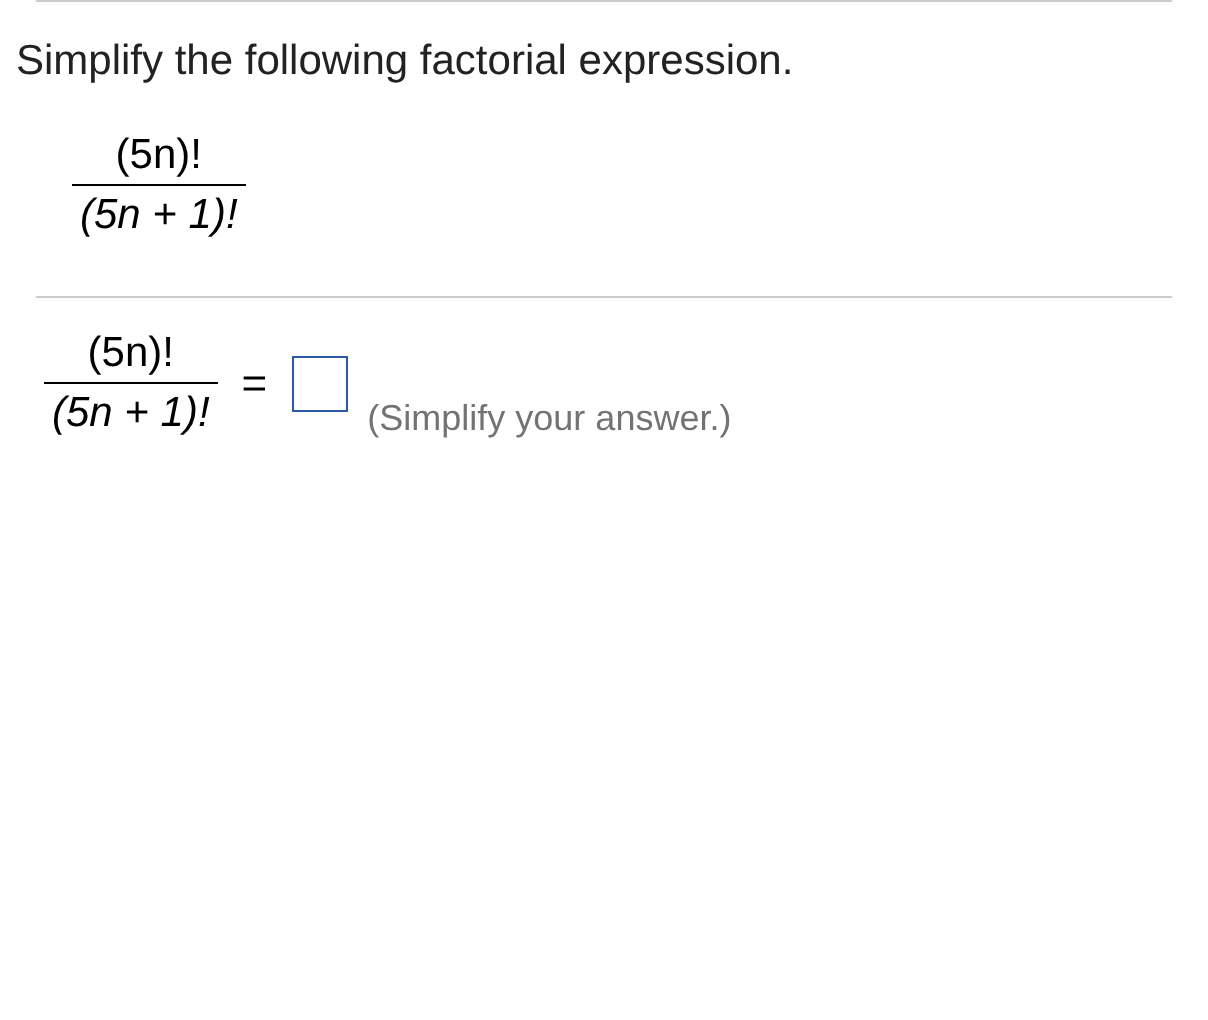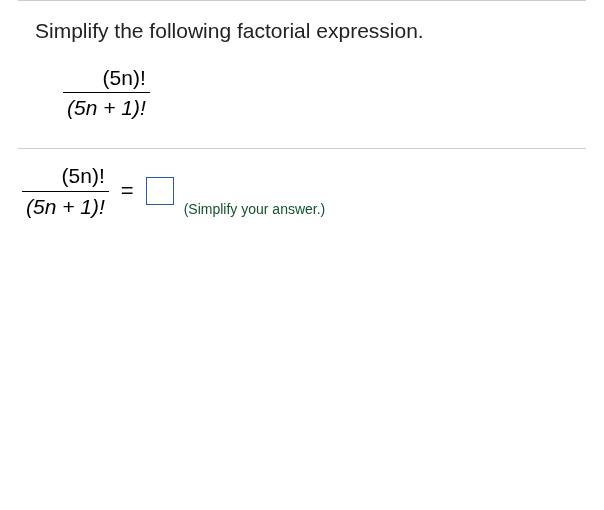--- a/index.html
+++ b/index.html
@@ -15,34 +15,34 @@
       color: #000;
       background: #fff;
       padding: 0;
     }
     .hr {
       border: none;
       border-top: 1px solid #ccc;
       margin: 0 18px;
     }
     .question-block {
-      padding: 18px 18px 18px 35px;
+      padding: 18px 18px 18px 8px;
     }
     .instruction {
       color: #222;
       margin-bottom: 22px;
     }
     .expression-box {
       margin-left: 28px;
       margin-bottom: 10px;
     }
     .fraction {
       display: inline-block;
       vertical-align: middle;
-      text-align: right;
+      text-align: center;
       line-height: 1.2;
     }
     .fraction .num {
       display: block;
       padding: 0 4px 2px 4px;
     }
     .fraction .den {
       display: block;
       padding: 2px 4px 0 4px;
       border-top: 1.5px solid #000;
@@ -65,22 +65,22 @@
       width: 28px;
       height: 28px;
       border: 1.5px solid #2a5aa8;
       background: #fff;
       font-size: 18px;
       text-align: center;
       padding: 0;
       outline: none;
     }
     .hint {
-      color: #14532d;
-      font-size: 14px;
+      color: #737373;
+      font-size: 18px;
       margin-top: 36px;
     }
   </style>
 </head>
 <body>
 
 <div class="hr"></div>
 
 <div class="question-block">
   <div class="instruction">Simplify the following factorial expression.</div>

